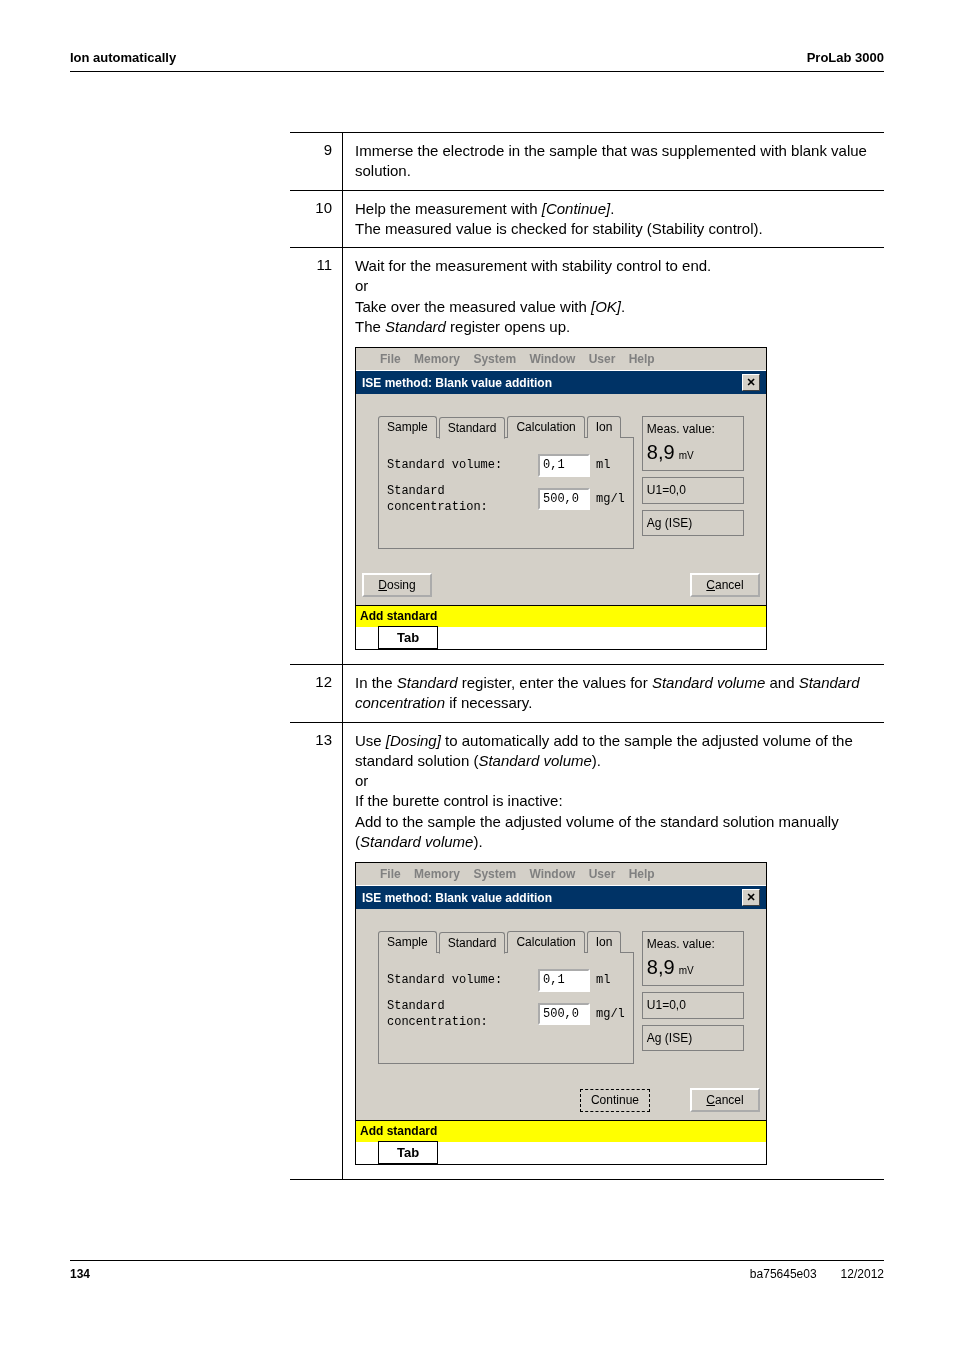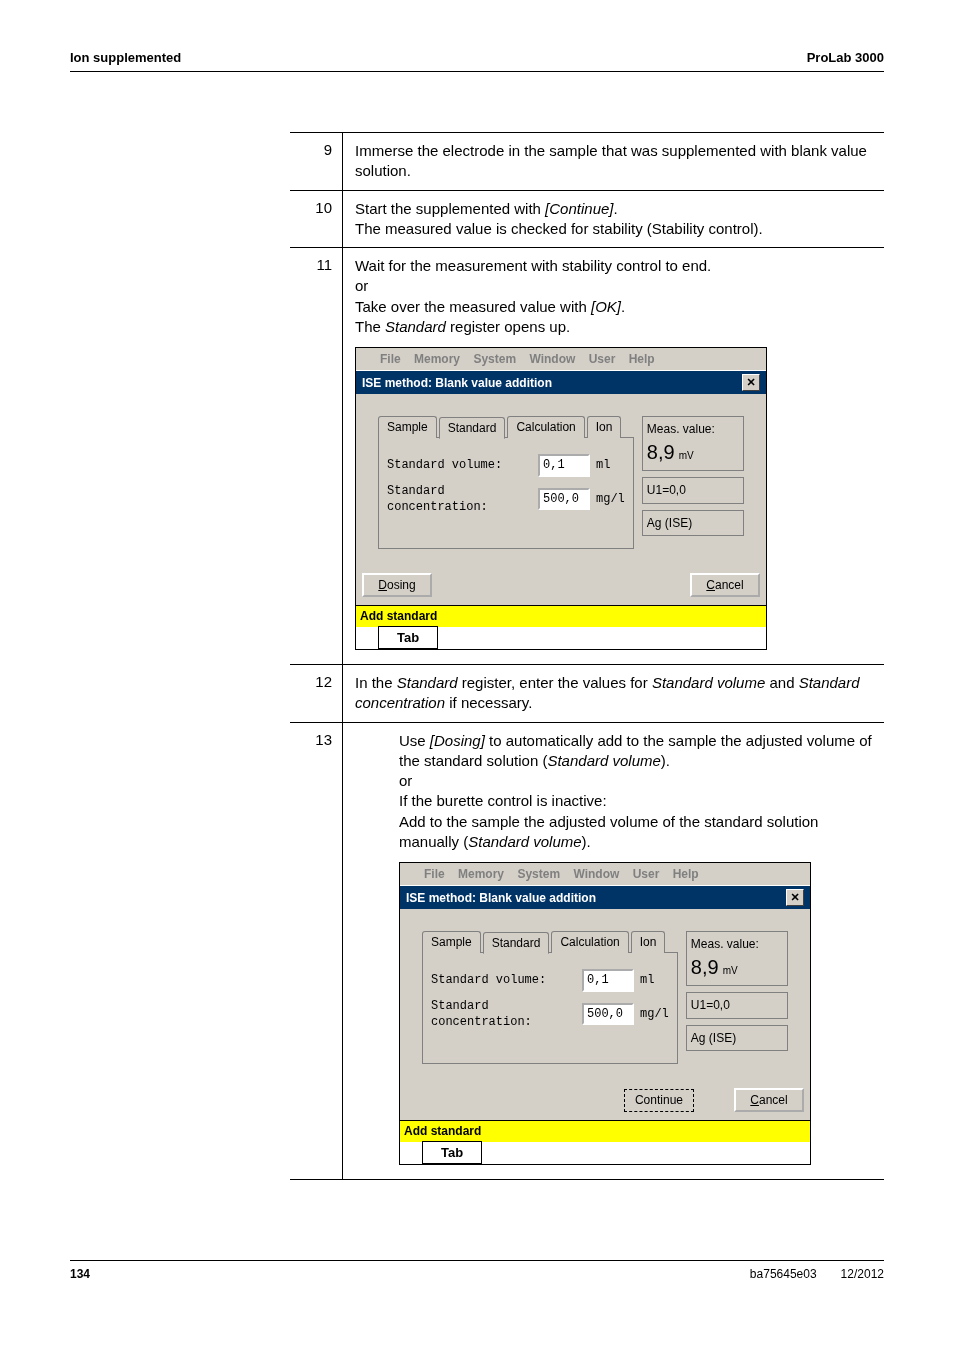--- a/index.html
+++ b/index.html
@@ -25,21 +25,20 @@
   }
   .steps {
     margin-left: 220px;
   }
   .step-row {
     display: flex;
     border-top: 1px solid #000;
   }
   .step-row:last-child {
     border-bottom: 1px solid #000;
-    gap: 44px;
   }
   .step-num {
     width: 38px;
     flex-shrink: 0;
     text-align: right;
     padding: 8px 10px 8px 4px;
     font-size: 15px;
     border-right: 1px solid #000;
   }
   .step-text {
@@ -199,35 +198,35 @@
   }
   .footer .left { font-weight: bold; }
   .footer .right { display: flex; gap: 24px; }
   .underline-letter { text-decoration: underline; }
 </style>
 </head>
 <body>
 
 <div class="page">
   <div class="header">
-    <span>Ion supplemented</span>
+    <span>Ion automatically</span>
     <span>ProLab 3000</span>
   </div>
 
   <div class="steps">
 
     <div class="step-row">
       <div class="step-num">9</div>
       <div class="step-text">Immerse the electrode in the sample that was supplemented with blank value solution.</div>
     </div>
 
     <div class="step-row">
       <div class="step-num">10</div>
       <div class="step-text">
-        <span>Start the supplemented with </span><em>[Continue]</em><span style="white-space:pre-line">.
+        <span>Help the measurement with </span><em>[Continue]</em><span style="white-space:pre-line">.
 The measured value is checked for stability (Stability control).</span>
       </div>
     </div>
 
     <div class="step-row">
       <div class="step-num">11</div>
       <div class="step-text">
         <span style="white-space:pre-line">Wait for the measurement with stability control to end.
 or
 Take over the measured value with </span><em>[OK]</em><span style="white-space:pre-line">.

